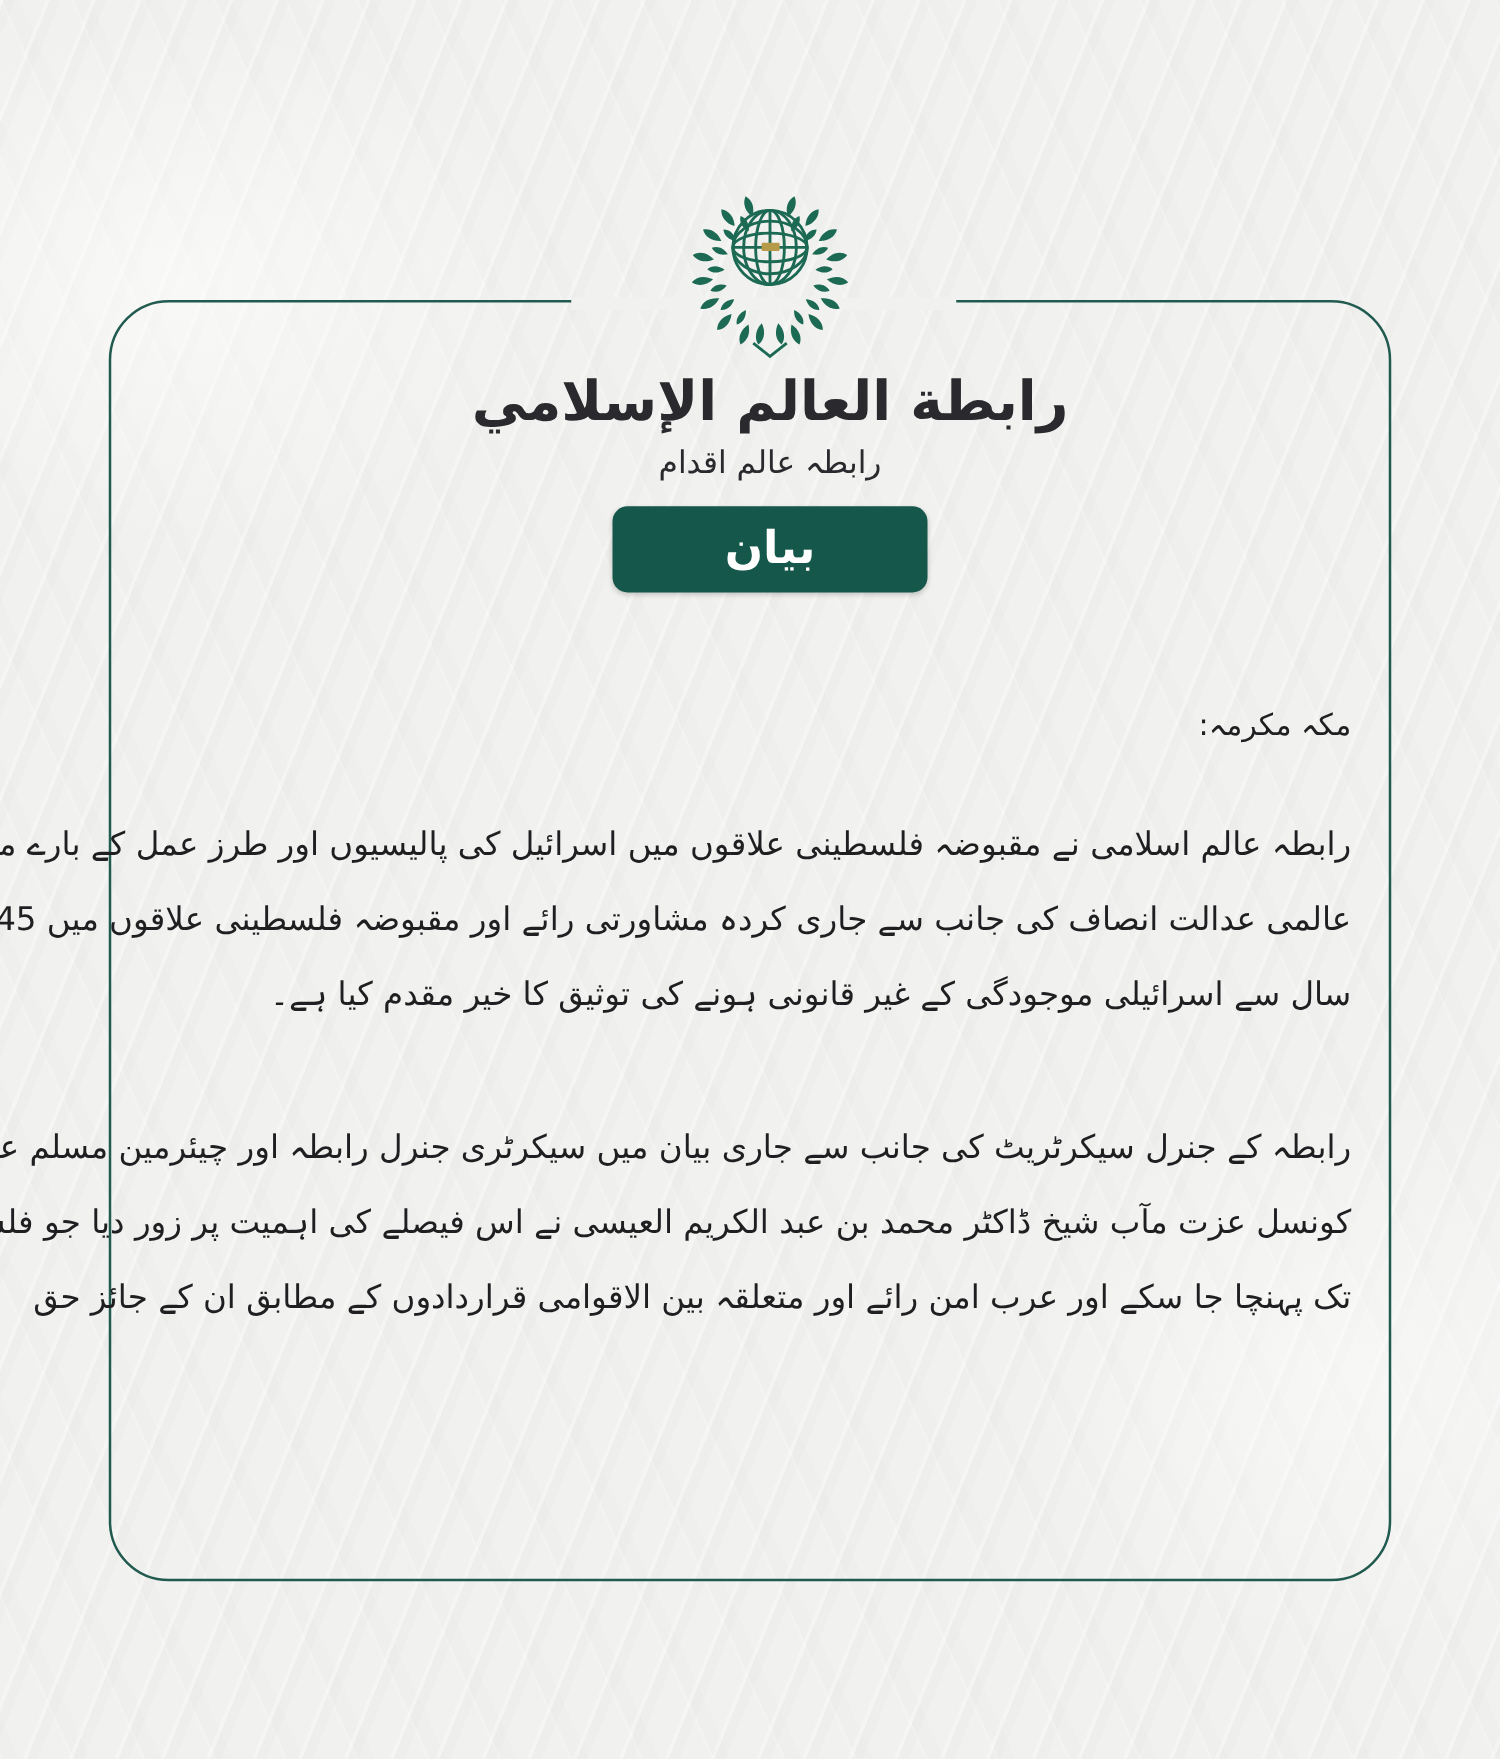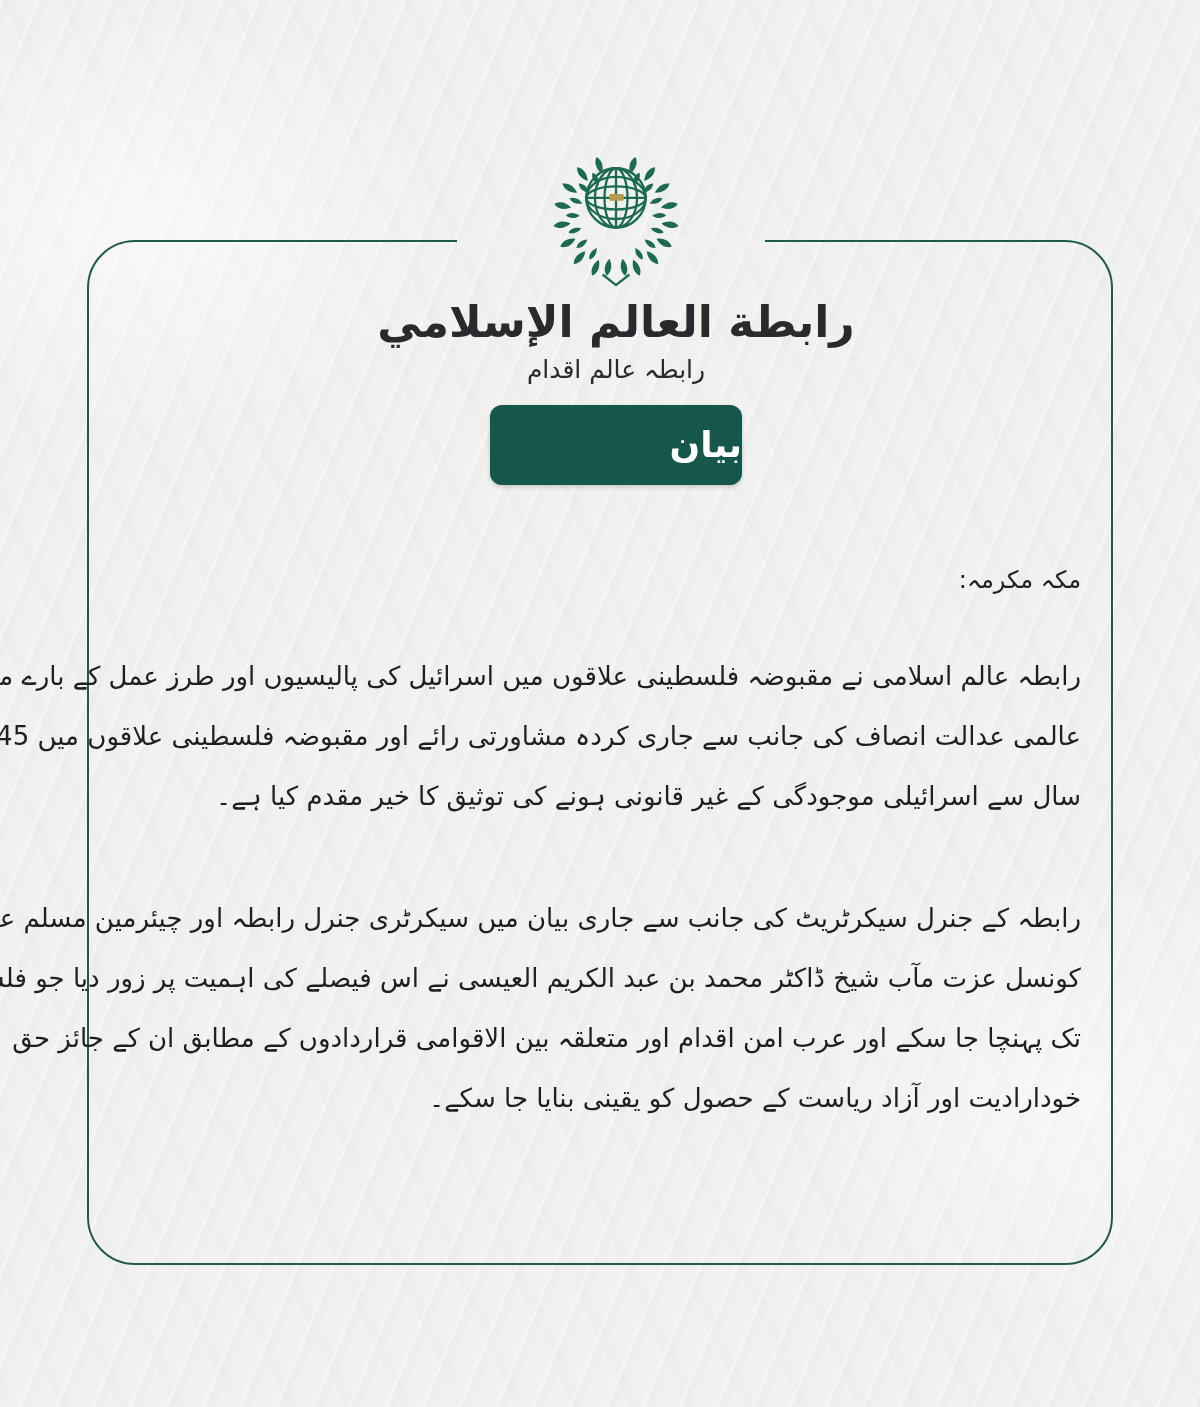--- a/index.html
+++ b/index.html
@@ -50,24 +50,24 @@
     letter-spacing:0;line-height:1.2;
   }
   .urdu-title{
     margin-top:6px;
     direction:rtl;
     font-size:25px;color:var(--c-title);
     letter-spacing:1px;line-height:1.2;
   }
   .banner{
     margin-top:20px;
-    width:252px;height:80px;
+    width:252px;height:69px;
     background:var(--c-banner);
     border-radius:12px;
-    display:flex;align-items:center;
+    display:flex;align-items:center;justify-content:center;
     box-shadow:0 2px 4px rgba(0,0,0,.18);
   }
   .banner-label{
     color:var(--c-banner_text);
     font-size:36px;font-weight:bold;line-height:1;
   }
   .content{
     position:absolute;right:119px;top:548px;width:962px;
     direction:rtl;
     color:var(--c-text);
@@ -164,18 +164,17 @@
 
     <div class="para para-1">
       <div class="line">رابطہ عالم اسلامی نے مقبوضہ فلسطینی علاقوں میں اسرائیل کی پالیسیوں اور طرز عمل کے بارے میں</div>
       <div class="line">عالمی عدالت انصاف کی جانب سے جاری کردہ مشاورتی رائے اور مقبوضہ فلسطینی علاقوں میں 45</div>
       <div class="line end">سال سے اسرائیلی موجودگی کے غیر قانونی ہونے کی توثیق کا خیر مقدم کیا ہے۔</div>
     </div>
 
     <div class="para para-2">
       <div class="line">رابطہ کے جنرل سیکرٹریٹ کی جانب سے جاری بیان میں سیکرٹری جنرل رابطہ اور چیئرمین مسلم علماء</div>
       <div class="line">کونسل عزت مآب شیخ ڈاکٹر محمد بن عبد الکریم العیسی نے اس فیصلے کی اہمیت پر زور دیا جو فلسطینی عوام</div>
-      <div class="line">تک پہنچا جا سکے اور عرب امن اقدام اور متعلقہ بین الاقوامی قراردادوں کے مطابق ان کے جائز حق</div>
-      <div class="line end">خودارادیت اور آزاد ریاست کے حصول کو یقینی بنایا جا سکے۔</div>
+      <div class="line">تک پہنچا جا سکے اور عرب امن رائے اور متعلقہ بین الاقوامی قراردادوں کے مطابق ان کے جائز حق</div>
     </div>
 
   </main>
 </div>
 
 </body></html>

